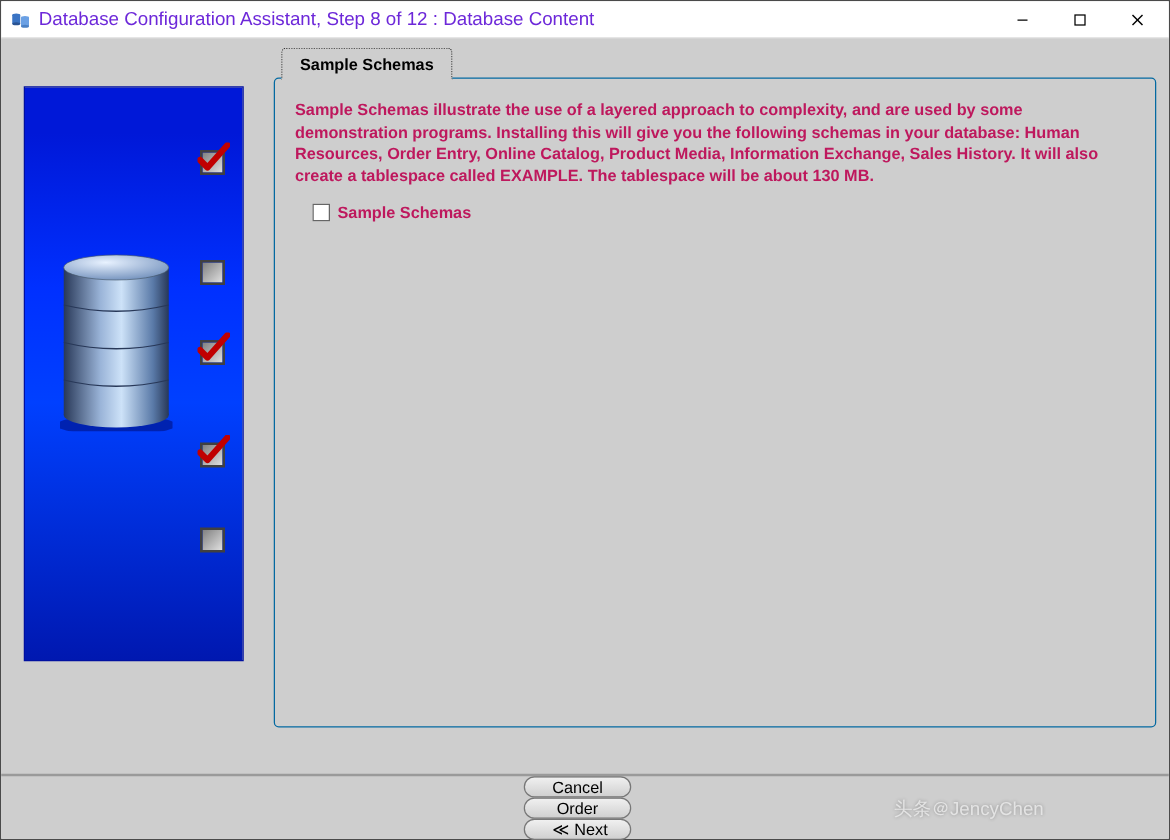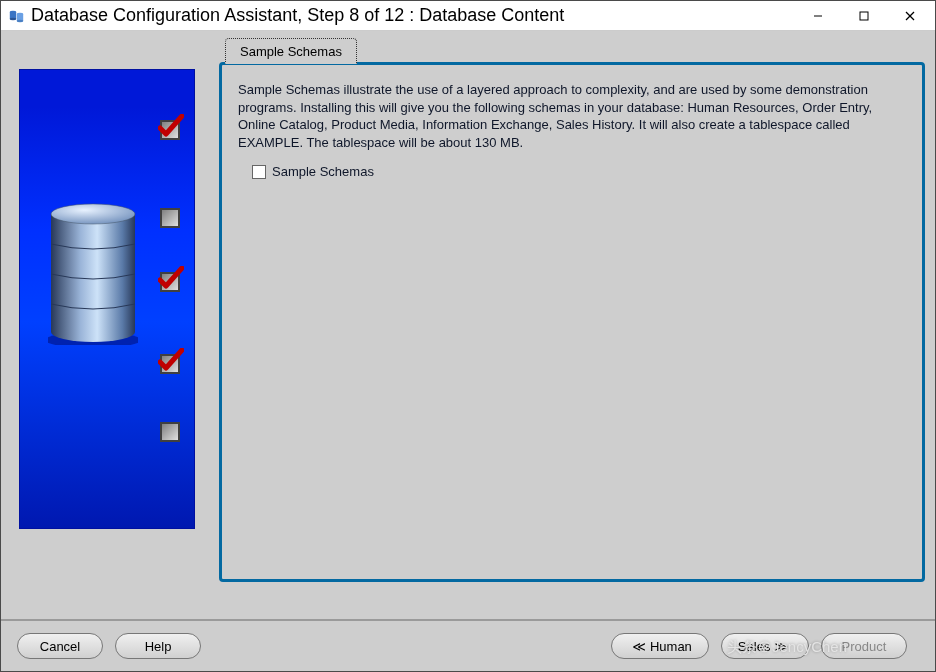--- a/index.html
+++ b/index.html
@@ -28,22 +28,22 @@
     border-bottom: 1px solid #ccc;
   }
   .titlebar-icon {
     width: 16px;
     height: 16px;
     margin-right: 6px;
     display: inline-block;
   }
   .titlebar-title {
     flex: 1;
-    font-size: 18px;
-    color: #000000;
+    font-size: 15px;
+    color: #6d28d9;
   }
   .titlebar-controls {
     display: flex;
   }
   .tb-btn {
     width: 46px;
     height: 28px;
     display: flex;
     align-items: center;
     justify-content: center;
@@ -103,20 +103,21 @@
     position: absolute;
     top: -6px;
     left: -2px;
     width: 26px;
     height: 26px;
   }
   .main-panel {
     flex: 1;
     position: relative;
     padding-top: 0;
+    font-weight: bold;
   }
   .tabs {
     display: flex;
     position: relative;
     z-index: 2;
     margin-left: 6px;
   }
   .tab {
     padding: 5px 14px 4px 14px;
     font-size: 13px;
@@ -129,28 +130,28 @@
     color: #000;
   }
   .tab.active {
     background: #cecece;
     border: 1px dotted #333;
     border-bottom: 1px solid #cecece;
     position: relative;
     top: 1px;
   }
   .tab-content {
-    border: 3px solid #0369a1;
+    border: 1px solid #0369a1;
     background: #cecece;
     border-radius: 4px;
     padding: 16px 16px;
     height: 520px;
     margin-top: -1px;
     font-size: 13px;
-    color: #0f172a;
+    color: #be185d;
     line-height: 1.35;
   }
   .desc-text {
     margin-bottom: 12px;
   }
   .checkbox-row {
     margin-top: 6px;
     margin-left: 14px;
     display: flex;
     align-items: center;
@@ -164,20 +165,21 @@
     display: inline-block;
     cursor: pointer;
   }
   .bottom-bar {
     height: 52px;
     border-top: 2px solid #9a9a9a;
     display: flex;
     align-items: center;
     padding: 0 16px;
     position: relative;
+    flex-direction: column;
   }
   .btn {
     min-width: 86px;
     height: 26px;
     border: 1px solid #777;
     border-radius: 13px;
     background: linear-gradient(to bottom, #f0f0f0 0%, #d0d0d0 100%);
     font-size: 13px;
     display: inline-flex;
     align-items: center;
@@ -190,21 +192,21 @@
   .btn.disabled {
     color: #888;
     cursor: default;
   }
   .btn .arrow {
     margin: 0 4px;
   }
   .spacer { flex: 1; }
   .watermark {
     position: absolute;
-    right: 88px;
+    right: 100px;
     bottom: 14px;
     font-size: 15px;
     color: rgba(230,230,230,0.95);
     text-shadow: 0 0 3px rgba(0,0,0,0.3);
     pointer-events: none;
   }
 </style>
 </head>
 <body>
 
@@ -303,25 +305,25 @@
             <span class="form-checkbox"></span>
             <span>Sample Schemas</span>
           </div>
         </div>
       </div>
 
     </div>
 
     <div class="bottom-bar">
       <div class="btn">Cancel</div>
-      <div class="btn">Help</div>
+      <div class="btn">Order</div>
       <div class="spacer"></div>
       <div class="btn">
         <span class="arrow">≪</span>
-        <span>Human</span>
+        <span>Next</span>
       </div>
       <div class="btn">
         <span>Sales</span>
         <span class="arrow">≫</span>
       </div>
       <div class="btn disabled">Product</div>
       <div class="watermark">头条＠JencyChen</div>
     </div>
   </div>
 </div>

